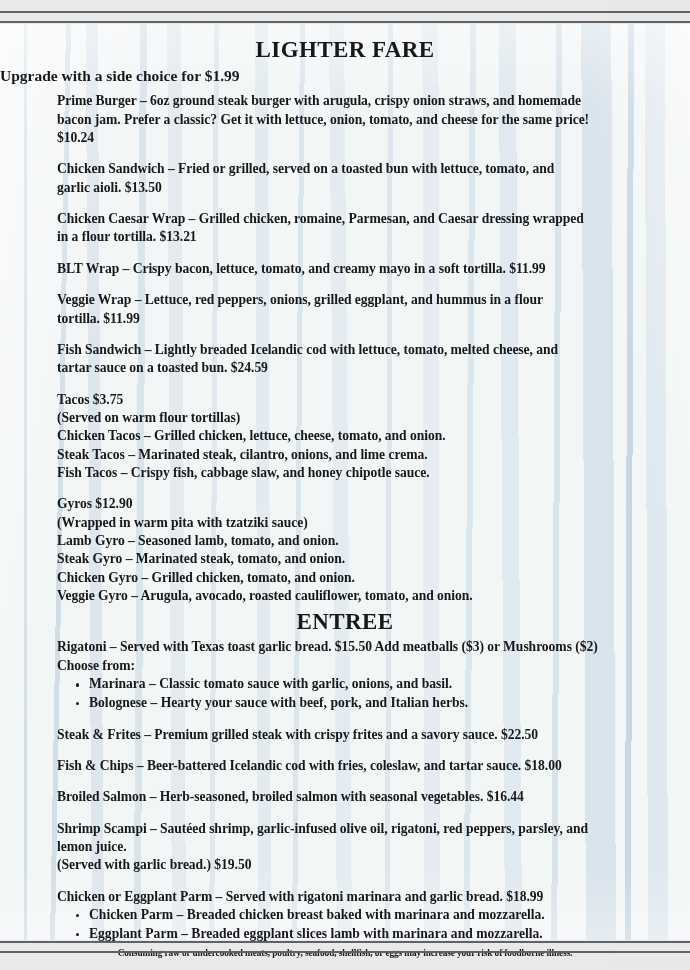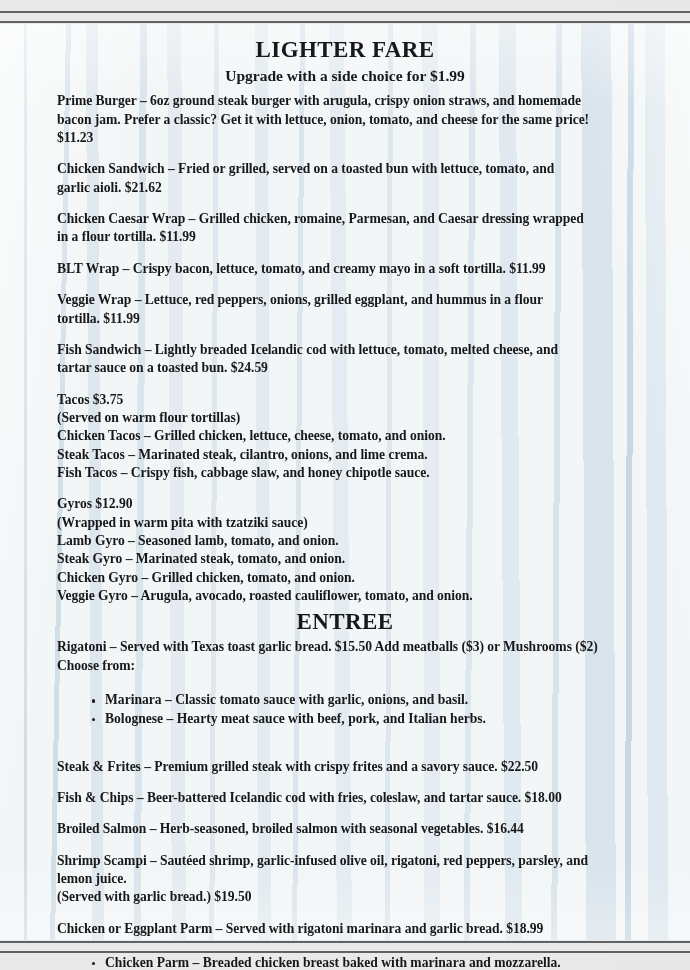--- a/index.html
+++ b/index.html
@@ -91,40 +91,39 @@
   .section-title {
     text-align: center;
     font-size: 23px;
     font-weight: 700;
     letter-spacing: .4px;
     line-height: 1.05;
     margin: 0;
     font-family: "Liberation Serif", "DejaVu Serif", serif;
   }
   .subtitle {
-    text-align: center;
     font-size: 15.5px;
     font-weight: 700;
     line-height: 1.05;
     margin: 6px 0 0 0;
   }
 
   .block {
     margin: 0;
     padding: 0 58px 0 57px;
     font-size: 13.6px;
     font-weight: 700;
     line-height: 1.35;
     letter-spacing: -.05px;
   }
   .block p { margin: 0; }
   .gap { height: 13px; }
 
   ul.bullets {
-    margin: 16px;
+    margin: 0;
     padding: 0 48px 0 76px;
     list-style: none;
     font-size: 13.6px;
     font-weight: 700;
     line-height: 1.38;
   }
   ul.bullets li {
     position: relative;
     padding-left: 13px;
   }
@@ -169,35 +168,35 @@
     <div style="height:14px"></div>
 
     <h1 class="section-title">LIGHTER FARE</h1>
     <p class="subtitle">Upgrade with a side choice for $1.99</p>
 
     <div style="height:8px"></div>
 
     <div class="block">
       <p>Prime Burger – 6oz ground steak burger with arugula, crispy onion straws, and homemade</p>
       <p>bacon jam. Prefer a classic? Get it with lettuce, onion, tomato, and cheese for the same price!</p>
-      <p>$11.23</p>
+      <p>$10.24</p>
     </div>
 
     <div class="gap"></div>
 
     <div class="block">
       <p>Chicken Sandwich – Fried or grilled, served on a toasted bun with lettuce, tomato, and</p>
-      <p>garlic aioli. $21.62</p>
+      <p>garlic aioli. $13.50</p>
     </div>
 
     <div class="gap"></div>
 
     <div class="block">
       <p>Chicken Caesar Wrap – Grilled chicken, romaine, Parmesan, and Caesar dressing wrapped</p>
-      <p>in a flour tortilla. $11.99</p>
+      <p>in a flour tortilla. $13.21</p>
     </div>
 
     <div class="gap"></div>
 
     <div class="block">
       <p>BLT Wrap – Crispy bacon, lettuce, tomato, and creamy mayo in a soft tortilla. $11.99</p>
     </div>
 
     <div class="gap"></div>
 
@@ -242,21 +241,21 @@
 
     <div class="block">
       <p>Rigatoni – Served with Texas toast garlic bread. $15.50 Add meatballs ($3) or Mushrooms ($2)</p>
       <p>Choose from:</p>
     </div>
     <ul class="bullets">
       <li>
         <span>Marinara – Classic tomato sauce with garlic, onions, and basil.</span>
       </li>
       <li>
-        <span>Bolognese – Hearty meat sauce with beef, pork, and Italian herbs.</span>
+        <span>Bolognese – Hearty your sauce with beef, pork, and Italian herbs.</span>
       </li>
     </ul>
 
     <div class="gap"></div>
 
     <div class="block">
       <p>Steak &amp; Frites – Premium grilled steak with crispy frites and a savory sauce. $22.50</p>
     </div>
 
     <div class="gap"></div>

